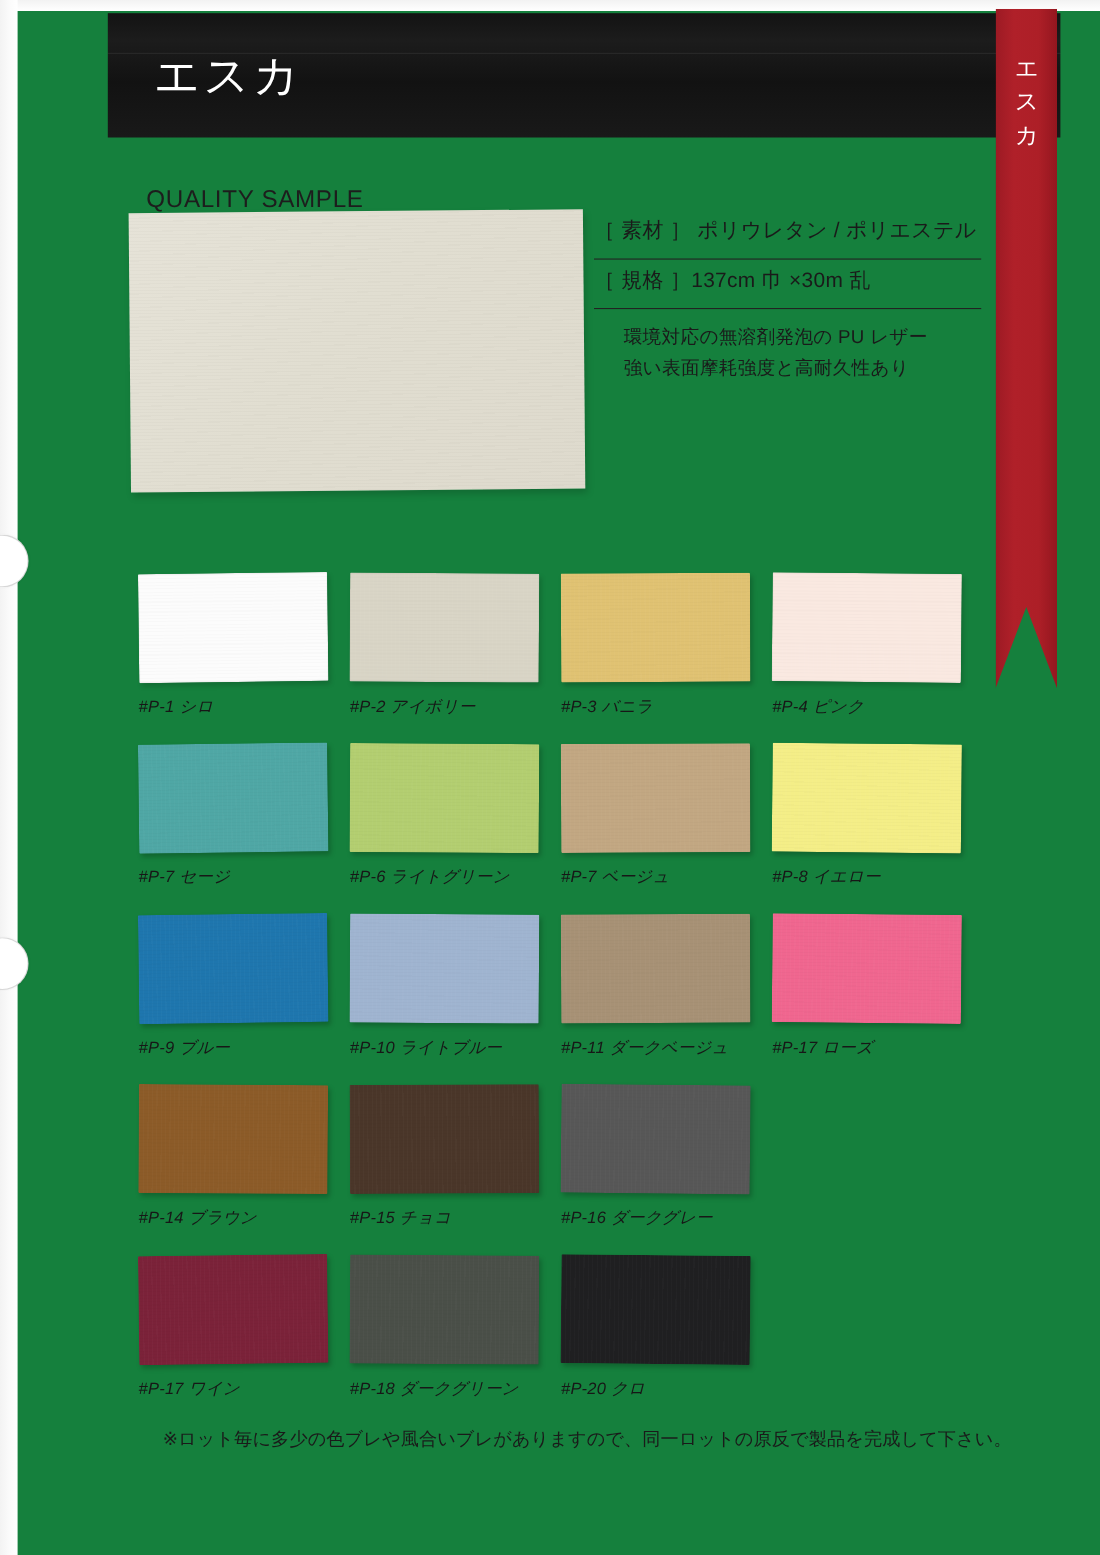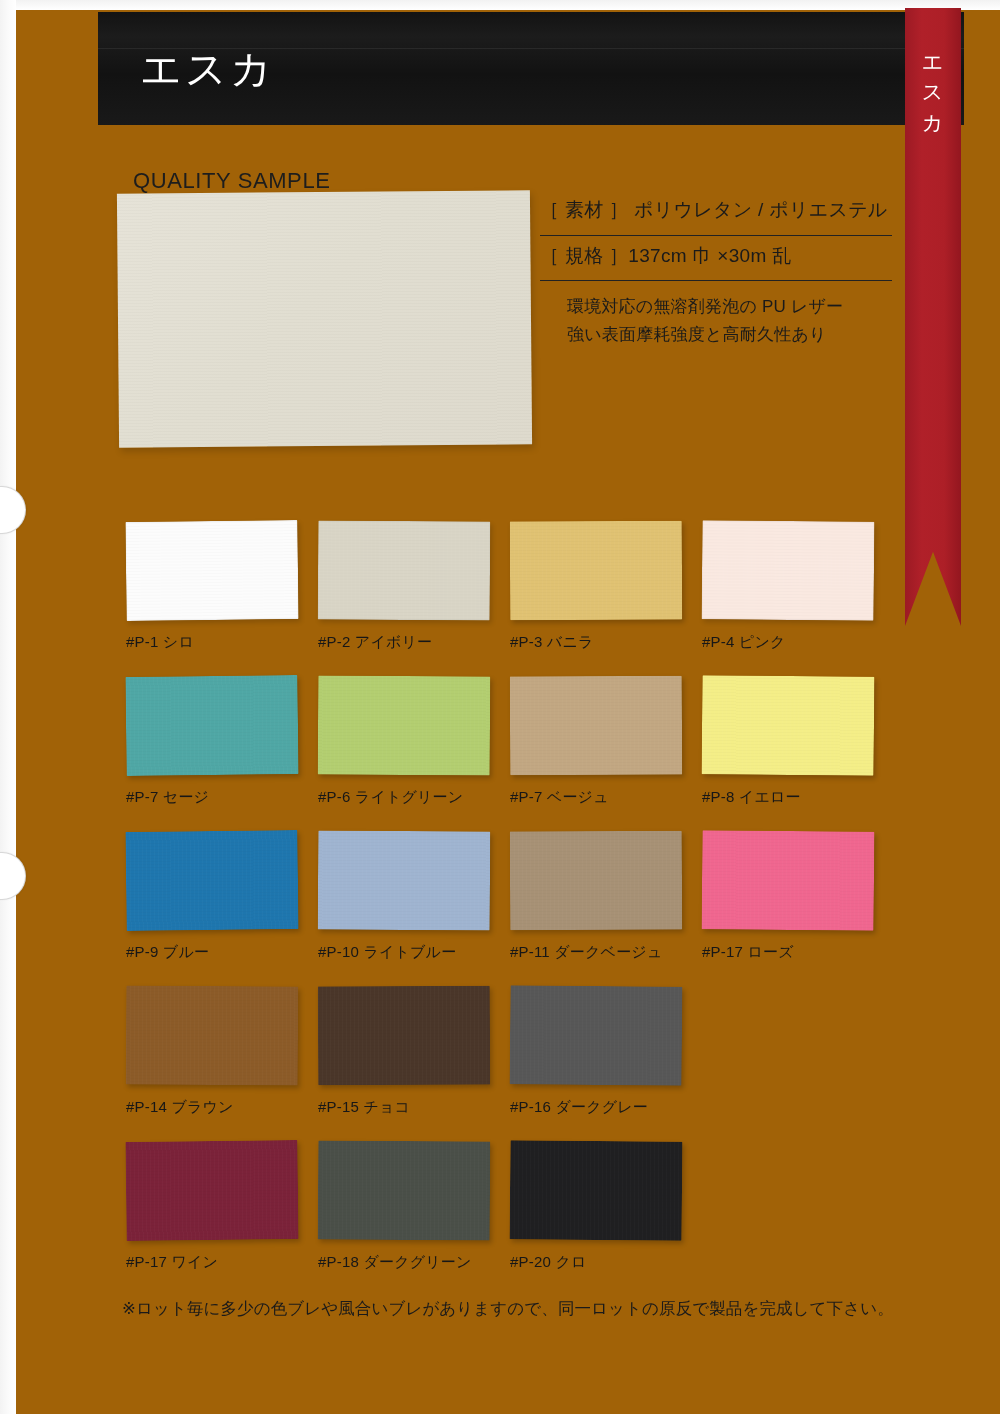--- a/index.html
+++ b/index.html
@@ -15,21 +15,21 @@
     overflow: hidden;
     font-family: "Liberation Sans", "DejaVu Sans", sans-serif;
     color: #1a1a1a;
     -webkit-font-smoothing: antialiased;
   }
 
   
   .sheet {
     position: absolute;
     inset: 0;
-    background: #a16207;
+    background: #15803d;
   }
   .scan-edge-left {
     position: absolute;
     left: 0; top: 0;
     width: 16px; height: 1414px;
     background: linear-gradient(to right, #f3f3f3 0%, #fbfbfb 55%, #ffffff 100%);
   }
   .scan-edge-top {
     position: absolute;
     left: 0; top: 0;
@@ -163,20 +163,21 @@
     top: 521px;
     width: 768px;
   }
   .grid-row {
     display: flex;
     height: 155px;
   }
   .cell {
     width: 192px;
     position: relative;
+    font-style: italic;
   }
   .chip {
     width: 172px;
     height: 99px;
     border-radius: 1px;
     box-shadow: 2px 3px 5px rgba(0,0,0,0.22);
     background-image:
       repeating-linear-gradient(0deg, rgba(0,0,0,0.016) 0 1px, rgba(255,255,255,0) 1px 3px),
       repeating-linear-gradient(90deg, rgba(255,255,255,0.02) 0 1px, rgba(0,0,0,0) 1px 4px);
   }
@@ -195,21 +196,21 @@
     top: 112px;
     font-size: 15px;
     letter-spacing: 0.2px;
     color: #171717;
     white-space: nowrap;
   }
 
   
   .footnote {
     position: absolute;
-    left: 122px;
+    left: 148px;
     top: 1298px;
     font-size: 16.5px;
     letter-spacing: 0.1px;
     color: #1a1a1a;
     white-space: nowrap;
     text-align: right;
   }
 </style>
 </head>
 <body>

